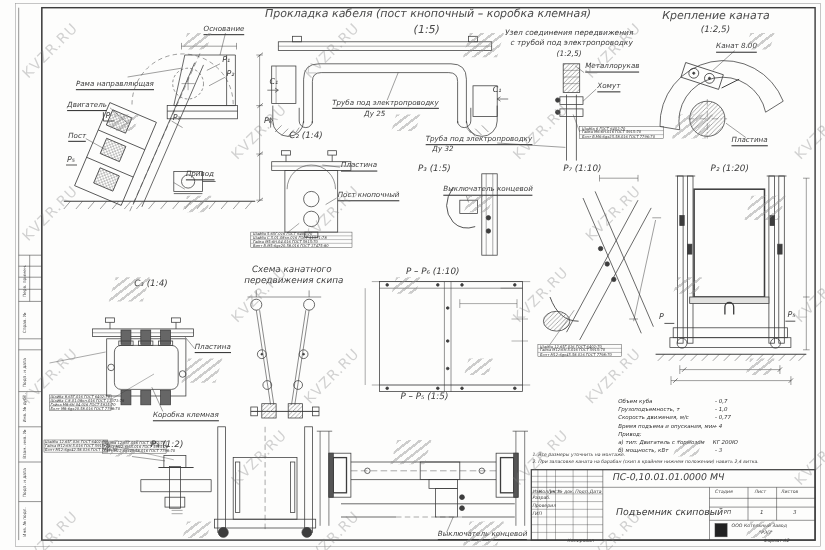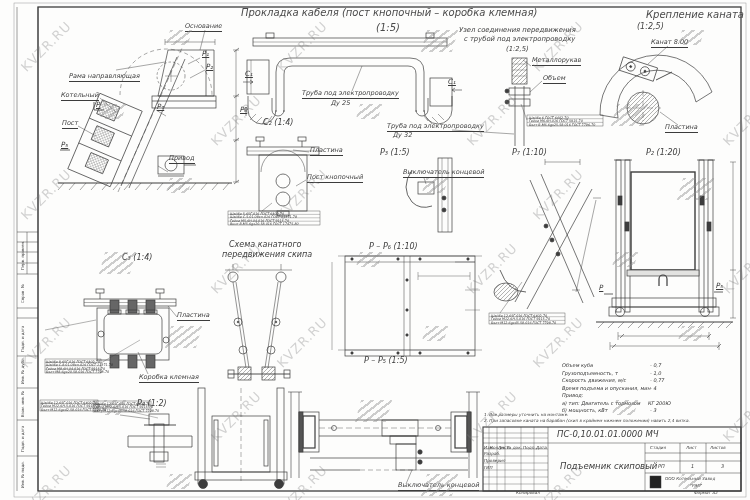--- a/index.html
+++ b/index.html
@@ -8,21 +8,21 @@
   #sheet{position:absolute;inset:0;}
   #linework{position:absolute;left:0;top:0;}
   
   .lbl{position:absolute;font:italic 6.5px "DejaVu Sans",sans-serif;color:#3c3c3c;
        white-space:nowrap;line-height:1;}
   .lbl.u{border-bottom:0.8px solid #3c3c3c;padding-bottom:1px;}
   .tt{font-size:10px;color:#4a4a4a;}
   .t8{font-size:8px;}
   .t7{font-size:6.8px;}
   .mk{font-size:8px;}
-  .mk2{font-size:7.2px;text-decoration:underline;}
+  .mk2{font-size:7.2px;}
   .sm{font-size:5px;}
   .xs{font-size:6px;transform:scale(.7);transform-origin:0 0;}
   .spec{position:absolute;font:italic 5px "DejaVu Sans",sans-serif;color:#333;white-space:nowrap;}
   .flist{position:absolute;font:italic 5px "DejaVu Sans",sans-serif;color:#333;
          transform:scale(.66);transform-origin:0 0;line-height:1.06;white-space:nowrap;}
   .flist span{display:block;}
   .vlab{position:absolute;left:20px;font:3.9px "DejaVu Sans",sans-serif;color:#444;
         transform:rotate(-90deg);transform-origin:0 0;white-space:nowrap;}
   
   #wm-layer{position:absolute;inset:0;pointer-events:none;}
@@ -327,34 +327,34 @@
   </g>
 </svg>
 
 <div id="labels">
 
   <span class="lbl tt" style="left:241px;top:8px">Прокладка кабеля (пост кнопочный – коробка клемная)</span>
   <span class="lbl tt" style="left:376px;top:23px">(1:5)</span>
   <span class="lbl t7" style="left:459px;top:27px">Узел соединения передвижения</span>
   <span class="lbl t7" style="left:464px;top:36px">с трубой под электропроводку</span>
   <span class="lbl t7" style="left:506px;top:46px">(1:2,5)</span>
-  <span class="lbl tt" style="left:646px;top:10px">Крепление каната</span>
+  <span class="lbl tt" style="left:602px;top:10px">Крепление каната</span>
   <span class="lbl t8" style="left:637px;top:23px">(1:2,5)</span>
   <span class="lbl t8" style="left:229px;top:241px">Схема канатного</span>
   <span class="lbl t8" style="left:222px;top:251px">передвижения скипа</span>
 
   <span class="lbl u" style="left:185px;top:23px">Основание</span>
   <span class="lbl u" style="left:69px;top:73px">Рама направляющая</span>
-  <span class="lbl u" style="left:61px;top:92px">Котельный</span>
+  <span class="lbl u" style="left:61px;top:92px">Двигатель</span>
   <span class="lbl u" style="left:62px;top:120px">Пост</span>
   <span class="lbl u" style="left:169px;top:155px">Привод</span>
   <span class="lbl u" style="left:302px;top:90px">Труба под электропроводку</span>
   <span class="lbl" style="left:331px;top:100px">Ду 25</span>
   <span class="lbl u" style="left:532px;top:57px">Металлорукав</span>
-  <span class="lbl u" style="left:543px;top:75px">Объем</span>
+  <span class="lbl u" style="left:543px;top:75px">Хомут</span>
   <span class="lbl u" style="left:387px;top:123px">Труба под электропроводку</span>
   <span class="lbl" style="left:393px;top:132px">Ду 32</span>
   <span class="lbl u" style="left:651px;top:39px">Канат 8.00</span>
   <span class="lbl u" style="left:665px;top:124px">Пластина</span>
   <span class="lbl u" style="left:310px;top:147px">Пластина</span>
   <span class="lbl u" style="left:307px;top:174px">Пост кнопочный</span>
   <span class="lbl u" style="left:403px;top:169px">Выключатель концевой</span>
   <span class="lbl u" style="left:177px;top:312px">Пластина</span>
   <span class="lbl u" style="left:139px;top:374px">Коробка клемная</span>
   <span class="lbl u" style="left:398px;top:482px">Выключатель концевой</span>

